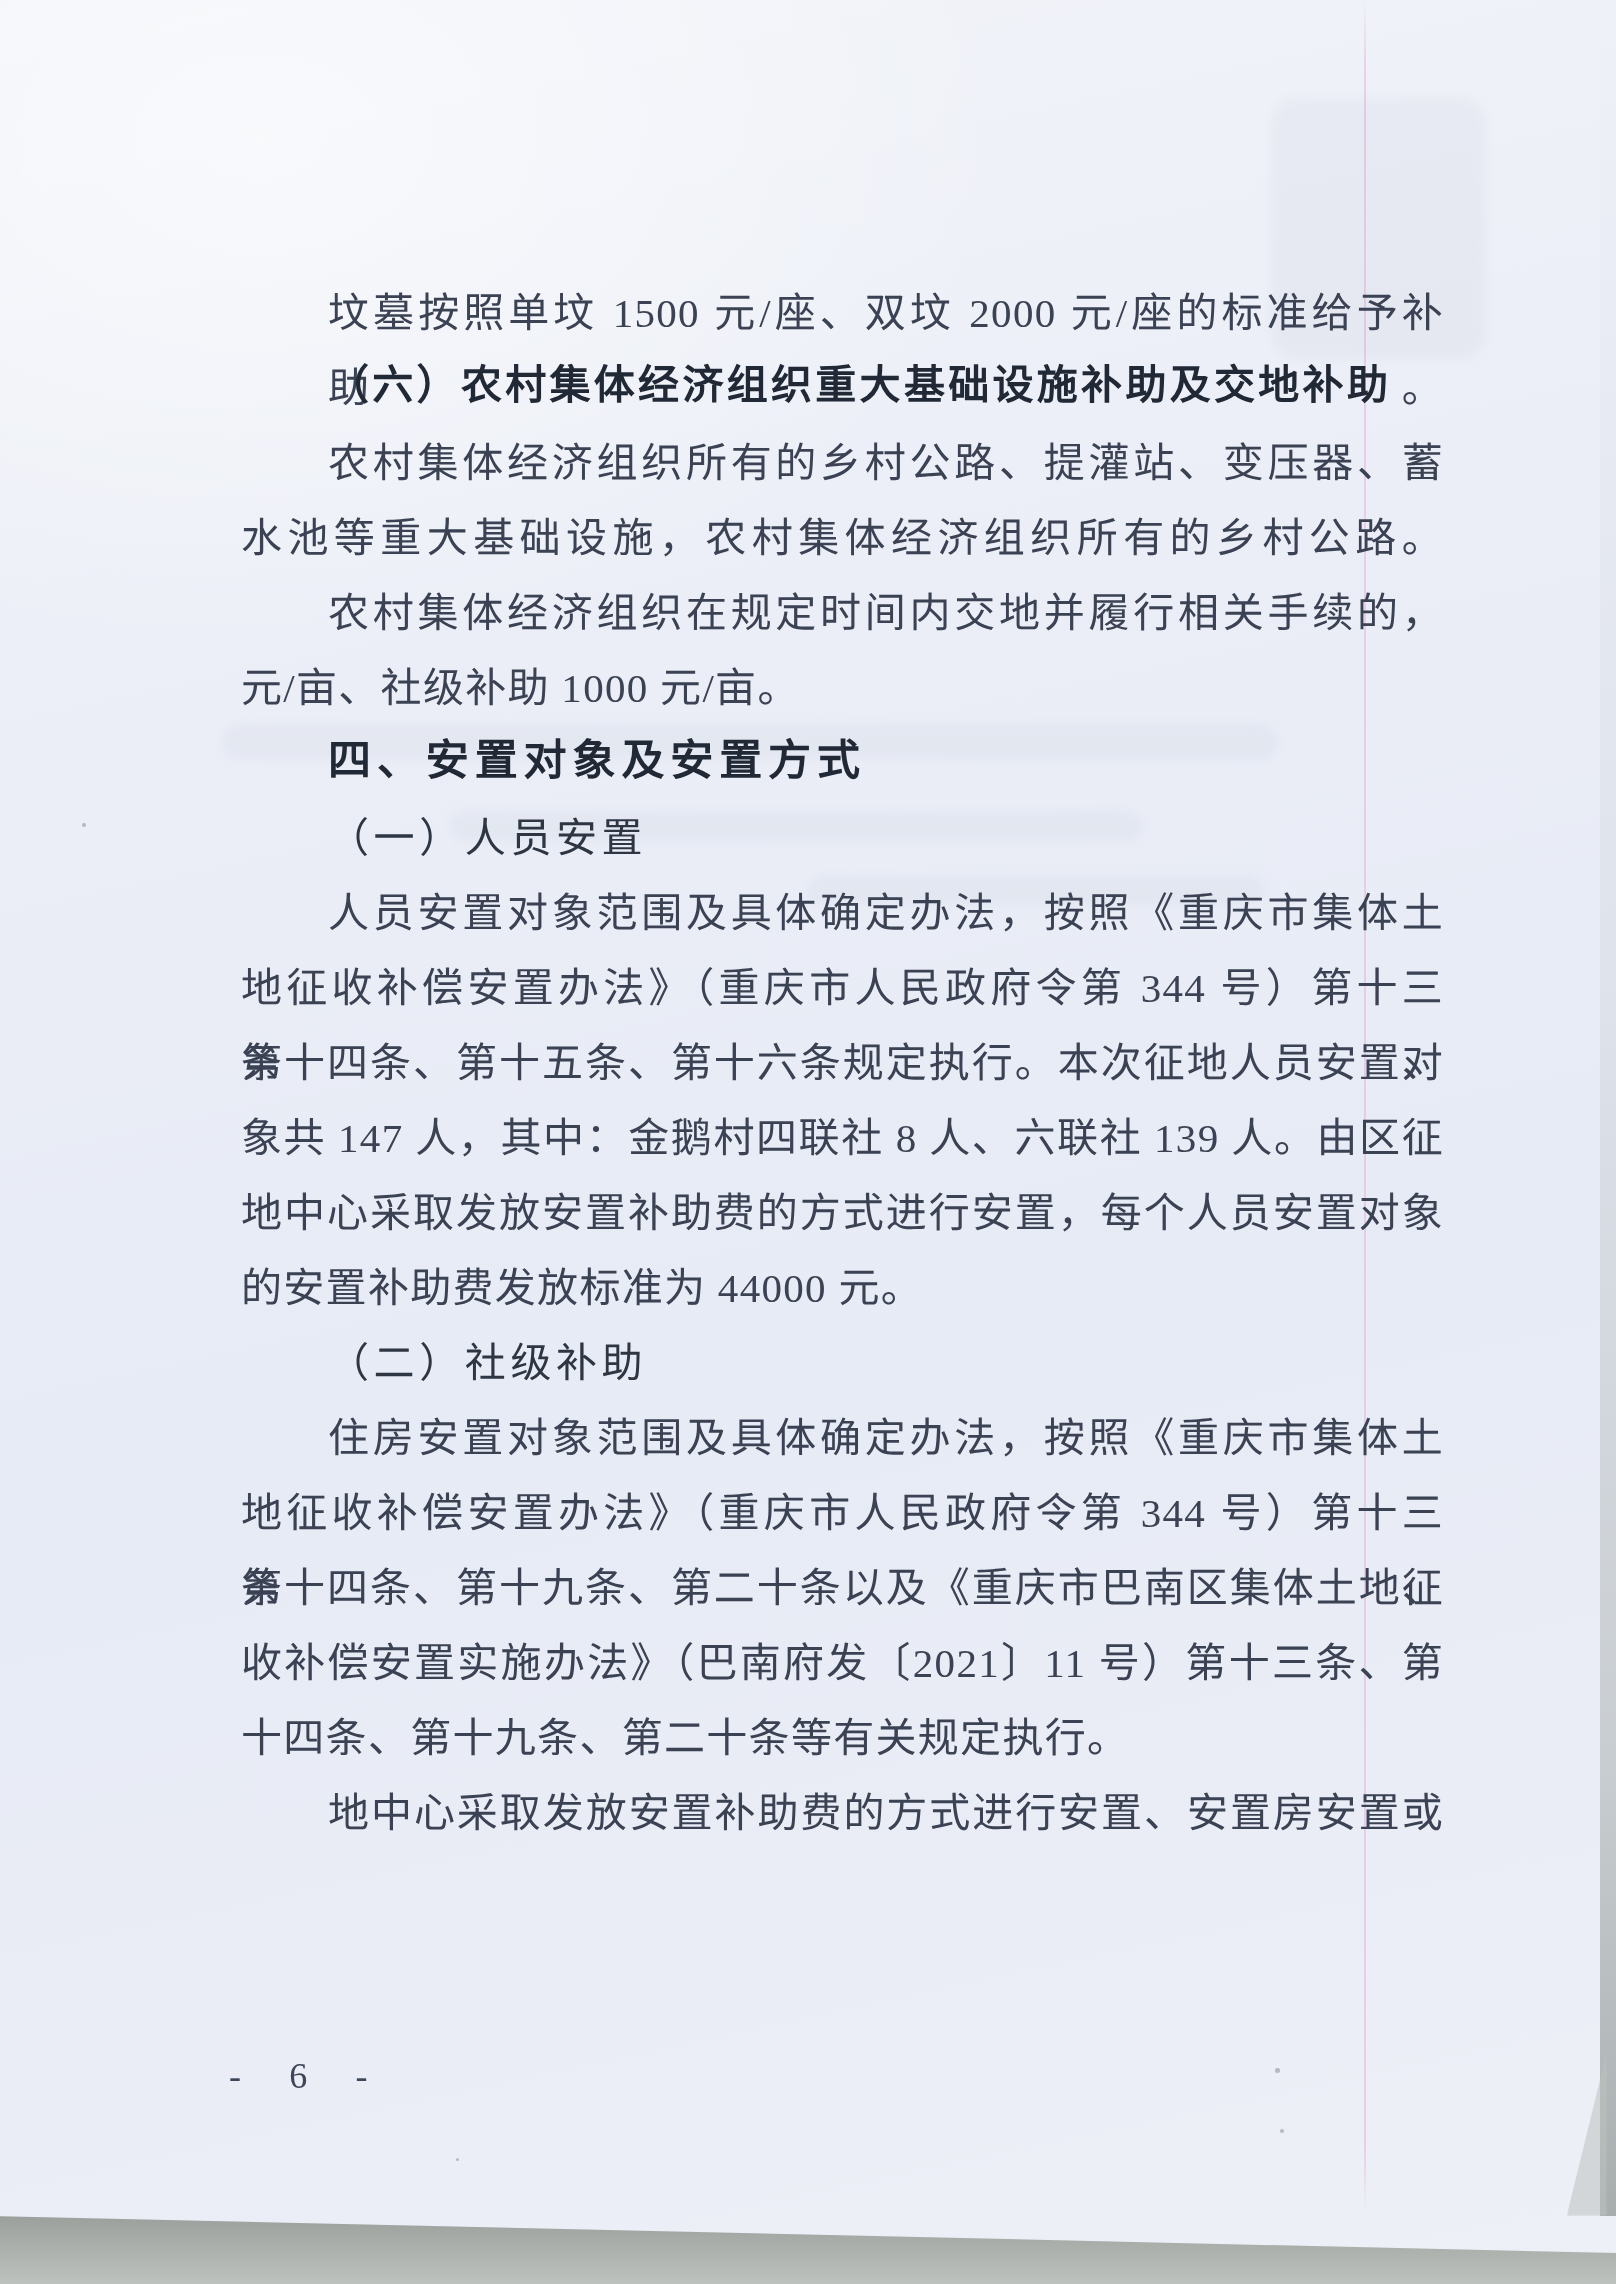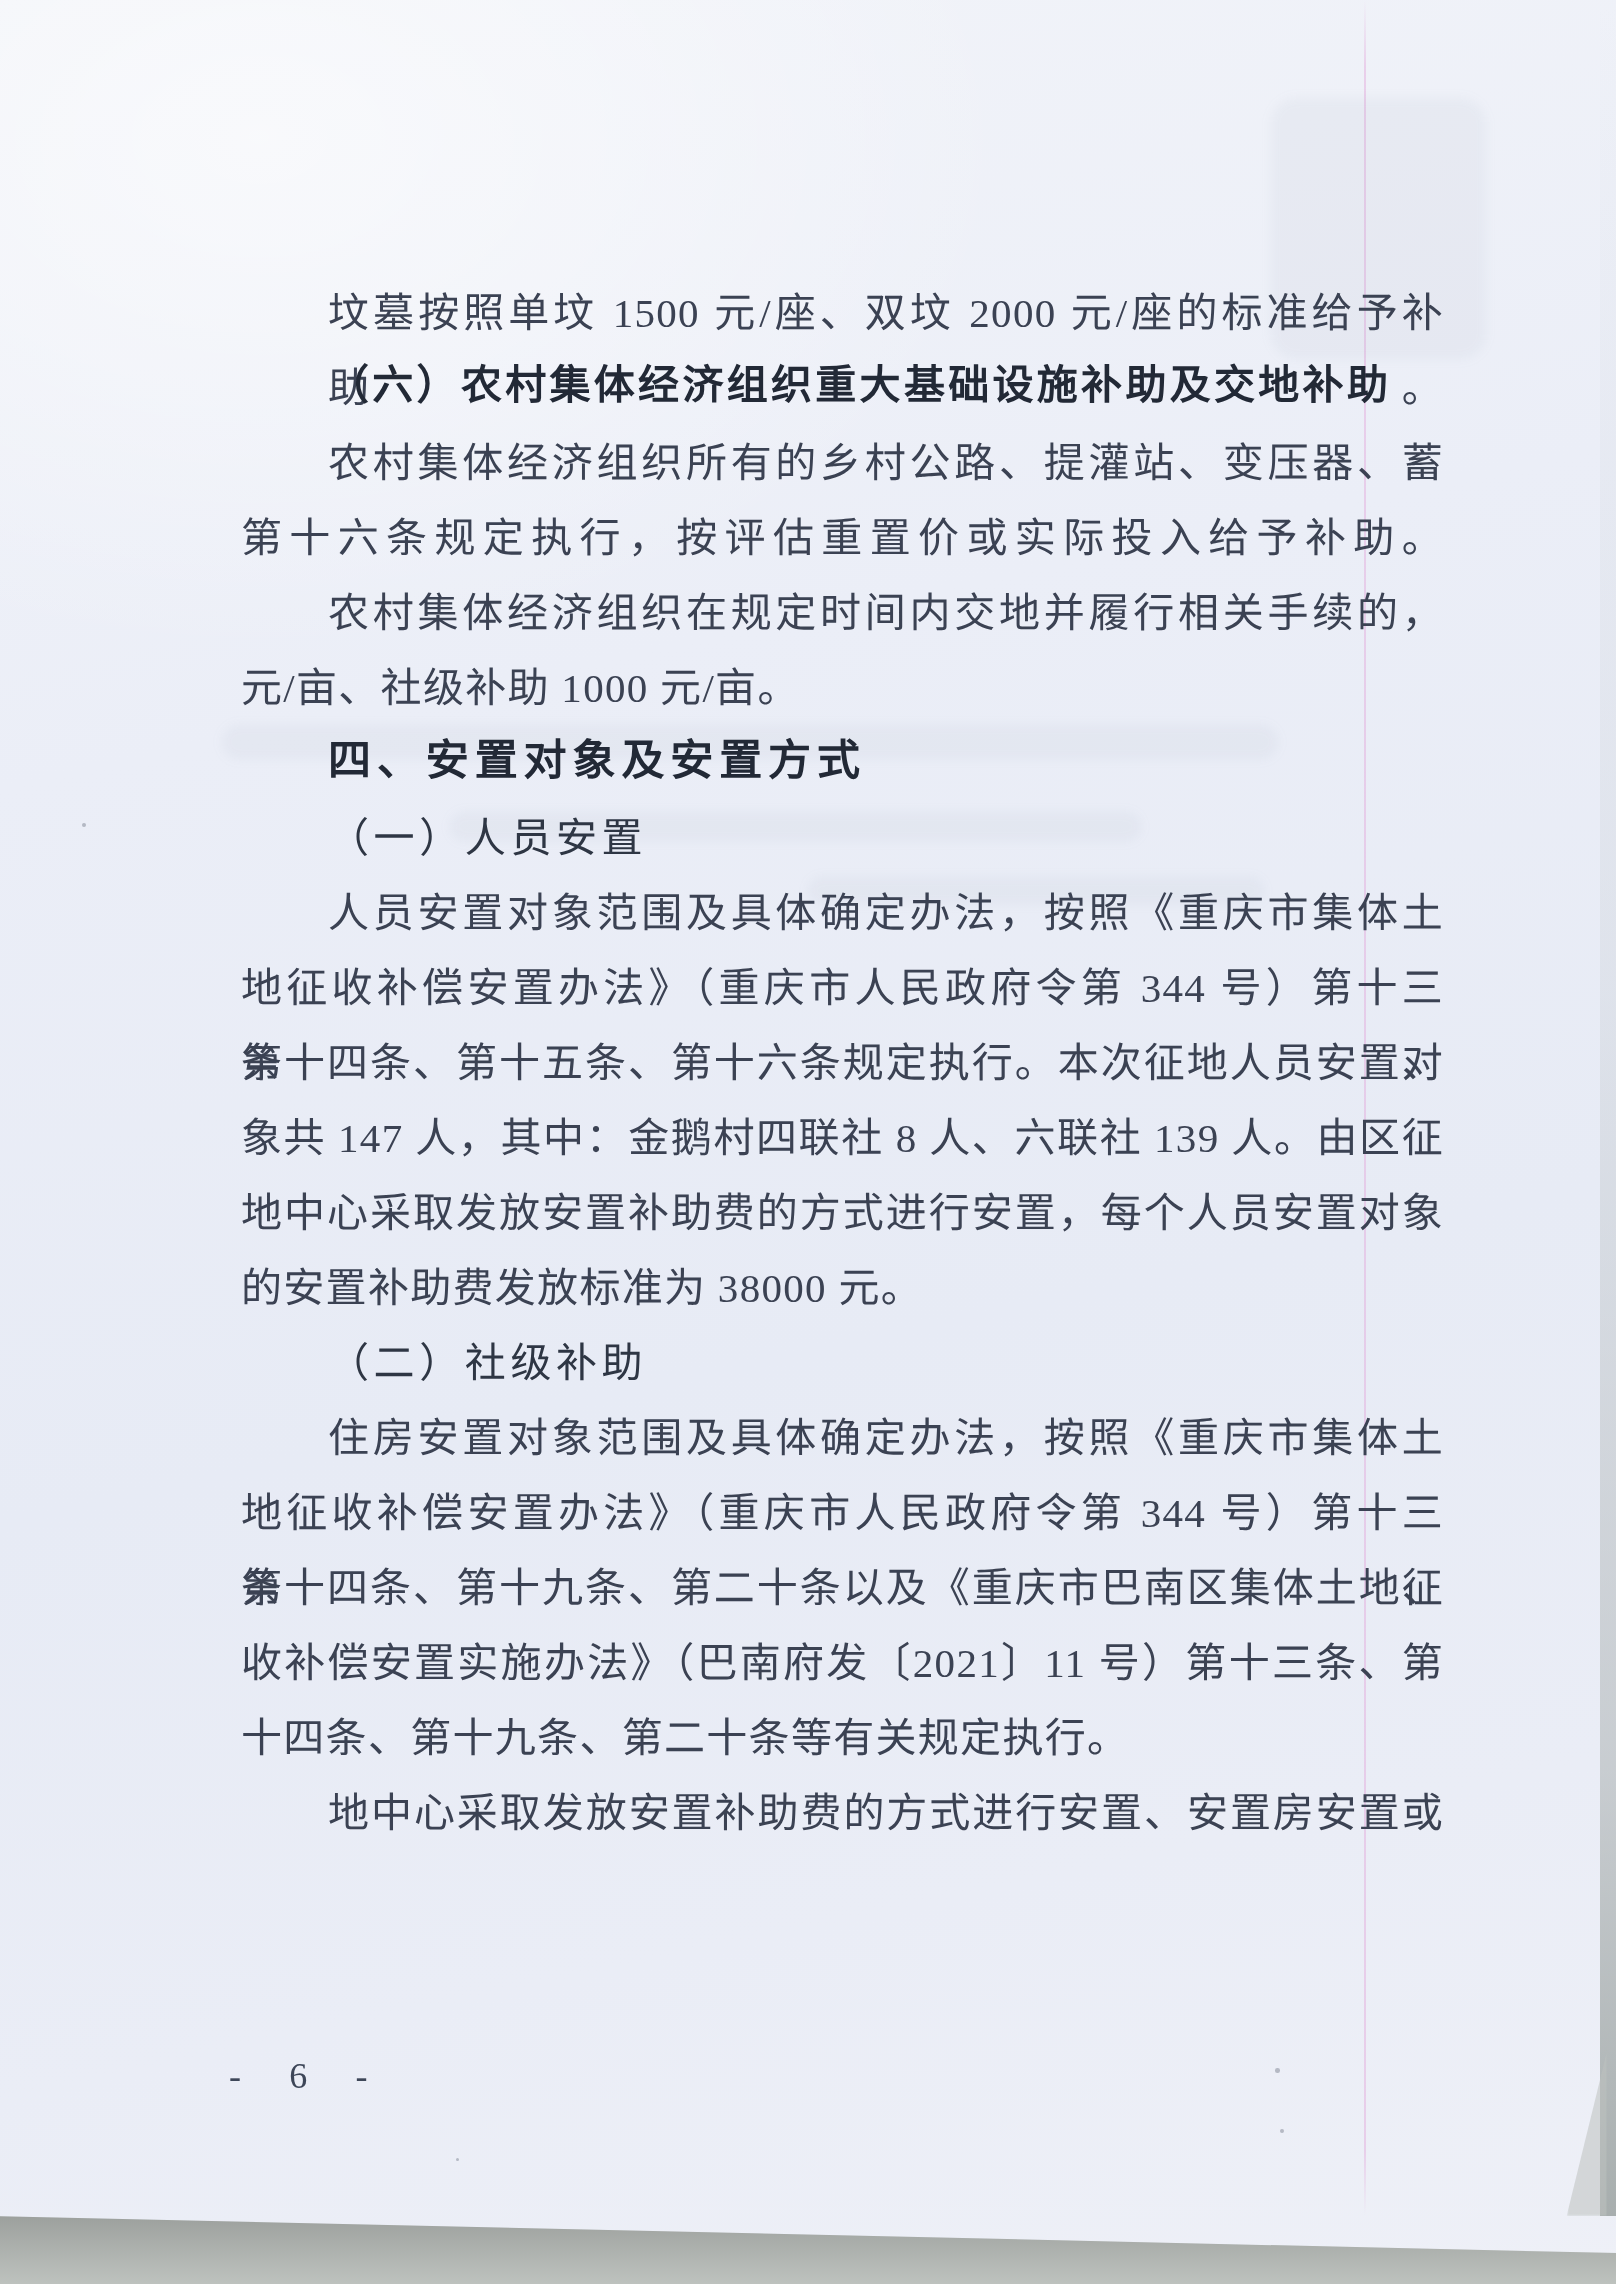--- a/index.html
+++ b/index.html
@@ -124,31 +124,31 @@
 
   <div class="smudge smudge-a"></div>
   <div class="smudge smudge-b"></div>
   <div class="smudge smudge-c"></div>
   <div class="smudge smudge-d"></div>
 
   <main class="doc">
     <div class="line indent justify">坟墓按照单坟 1500 元/座、双坟 2000 元/座的标准给予补助。</div>
     <div class="line indent heading-bold">（六）农村集体经济组织重大基础设施补助及交地补助</div>
     <div class="line indent justify">农村集体经济组织所有的乡村公路、提灌站、变压器、蓄</div>
-    <div class="line justify">第十六条规定执行，按评估重置价或实际投入给予补助。</div>
+    <div class="line justify">水池等重大基础设施，农村集体经济组织所有的乡村公路。</div>
     <div class="line indent justify">农村集体经济组织在规定时间内交地并履行相关手续的，</div>
     <div class="line">元/亩、社级补助 1000 元/亩。</div>
     <div class="line indent heading-bold section-heading">四、安置对象及安置方式</div>
     <div class="line indent kai">（一）人员安置</div>
     <div class="line indent justify">人员安置对象范围及具体确定办法，按照《重庆市集体土</div>
     <div class="line justify">地征收补偿安置办法》（重庆市人民政府令第 344 号）第十三条、</div>
     <div class="line justify">第十四条、第十五条、第十六条规定执行。本次征地人员安置对</div>
     <div class="line justify">象共 147 人，其中：金鹅村四联社 8 人、六联社 139 人。由区征</div>
     <div class="line justify">地中心采取发放安置补助费的方式进行安置，每个人员安置对象</div>
-    <div class="line">的安置补助费发放标准为 38000 元。</div>
+    <div class="line">的安置补助费发放标准为 44000 元。</div>
     <div class="line indent kai">（二）社级补助</div>
     <div class="line indent justify">住房安置对象范围及具体确定办法，按照《重庆市集体土</div>
     <div class="line justify">地征收补偿安置办法》（重庆市人民政府令第 344 号）第十三条、</div>
     <div class="line justify">第十四条、第十九条、第二十条以及《重庆市巴南区集体土地征</div>
     <div class="line justify">收补偿安置实施办法》（巴南府发〔2021〕11 号）第十三条、第</div>
     <div class="line">十四条、第十九条、第二十条等有关规定执行。</div>
     <div class="line indent justify">地中心采取发放安置补助费的方式进行安置、安置房安置或</div>
   </main>
 
   <div class="page-number">- 6 -</div>

